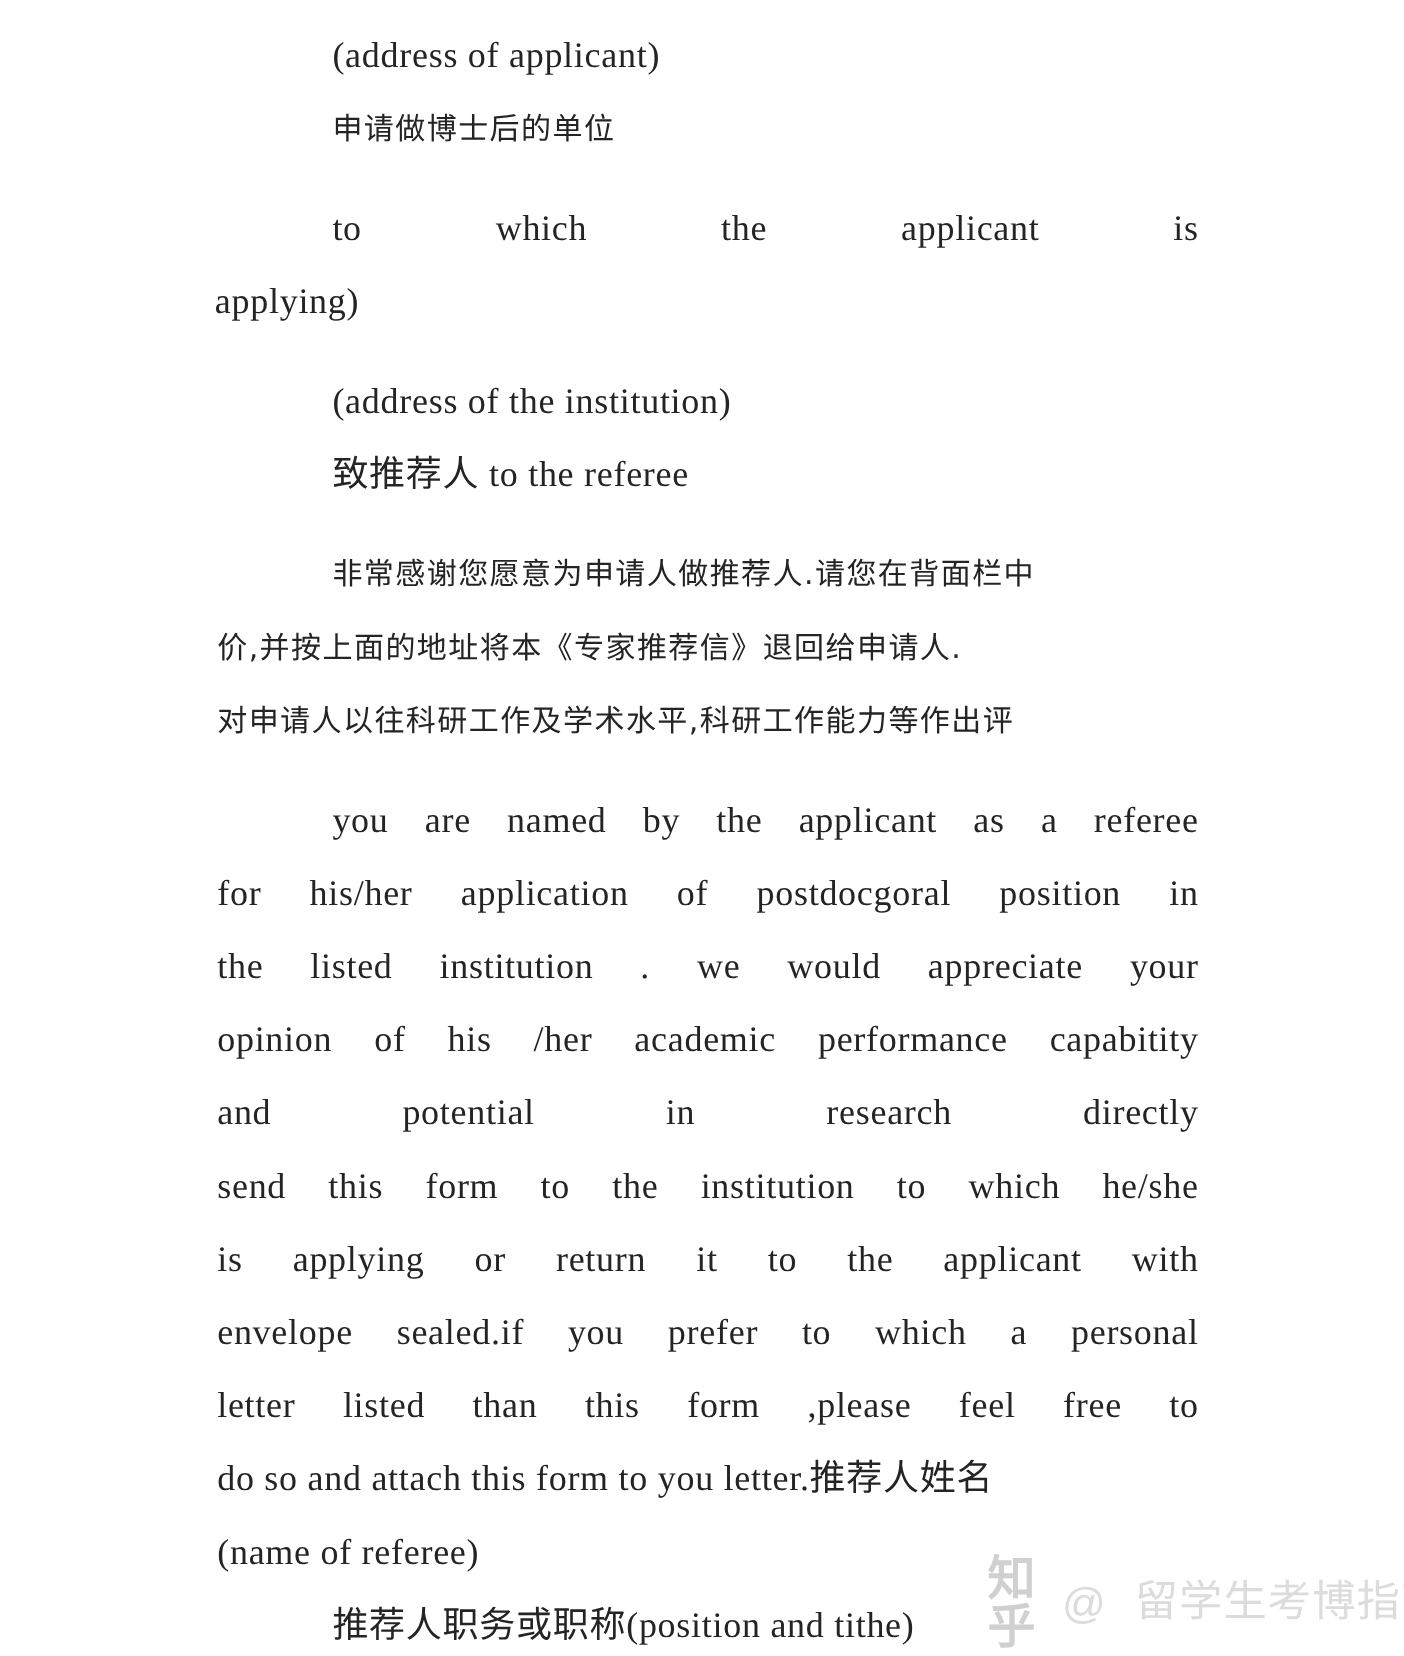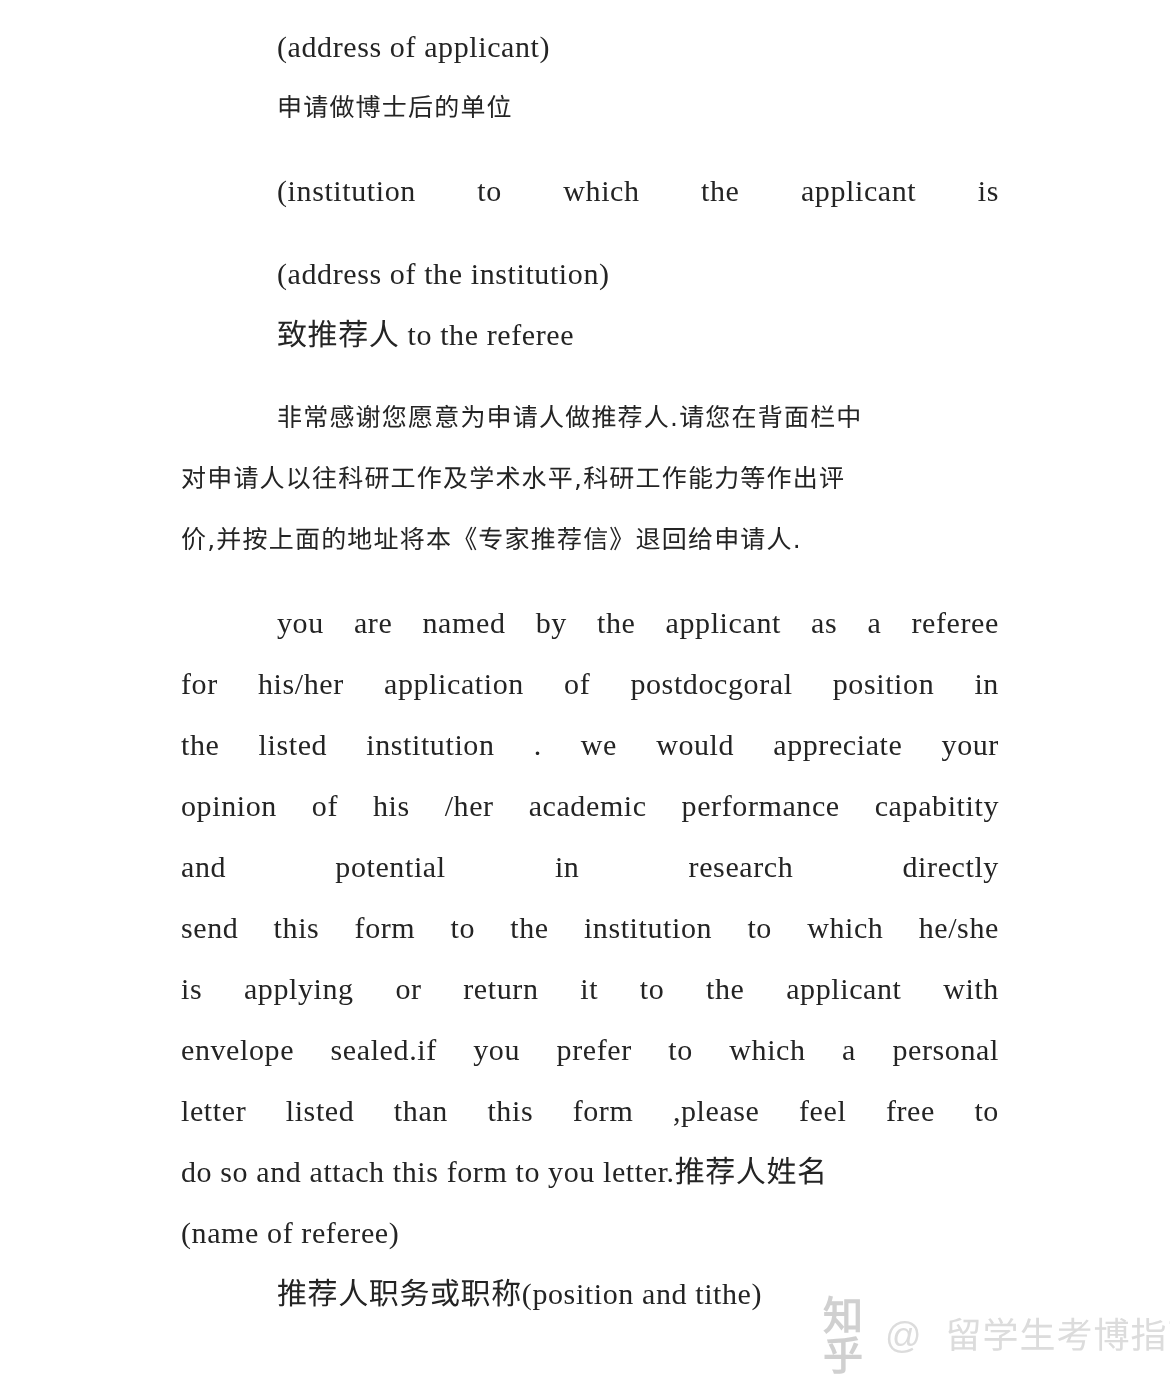--- a/index.html
+++ b/index.html
@@ -123,42 +123,42 @@
 
   <div class="doc-body">
 
     <div class="line indent">(address of applicant)</div>
 
     <div class="cjk-line indent">申请做博士后的单位</div>
 
     <div class="gap-sm"></div>
 
     <div class="line justify indent">
-      <span>(institution</span>
       <span>to</span>
       <span>which</span>
       <span>the</span>
       <span>applicant</span>
       <span>is</span>
     </div>
 
+    <div class="line" style="margin-left:-2px;">applying)</div>
 
     <div class="gap-sm"></div>
 
     <div class="line indent">(address of the institution)</div>
 
     <div class="line indent">
       <span class="mix-cjk">致推荐人</span><span class="mix-latin">&nbsp;</span><span class="mix-latin">to the referee</span>
     </div>
 
     <div class="gap-sm"></div>
 
     <div class="cjk-line indent">非常感谢您愿意为申请人做推荐人.请您在背面栏中</div>
+    <div class="cjk-line">价,并按上面的地址将本《专家推荐信》退回给申请人.</div>
     <div class="cjk-line">对申请人以往科研工作及学术水平,科研工作能力等作出评</div>
-    <div class="cjk-line">价,并按上面的地址将本《专家推荐信》退回给申请人.</div>
 
     <div class="gap-sm"></div>
 
     <div class="line justify indent">
       <span>you</span>
       <span>are</span>
       <span>named</span>
       <span>by</span>
       <span>the</span>
       <span>applicant</span>

